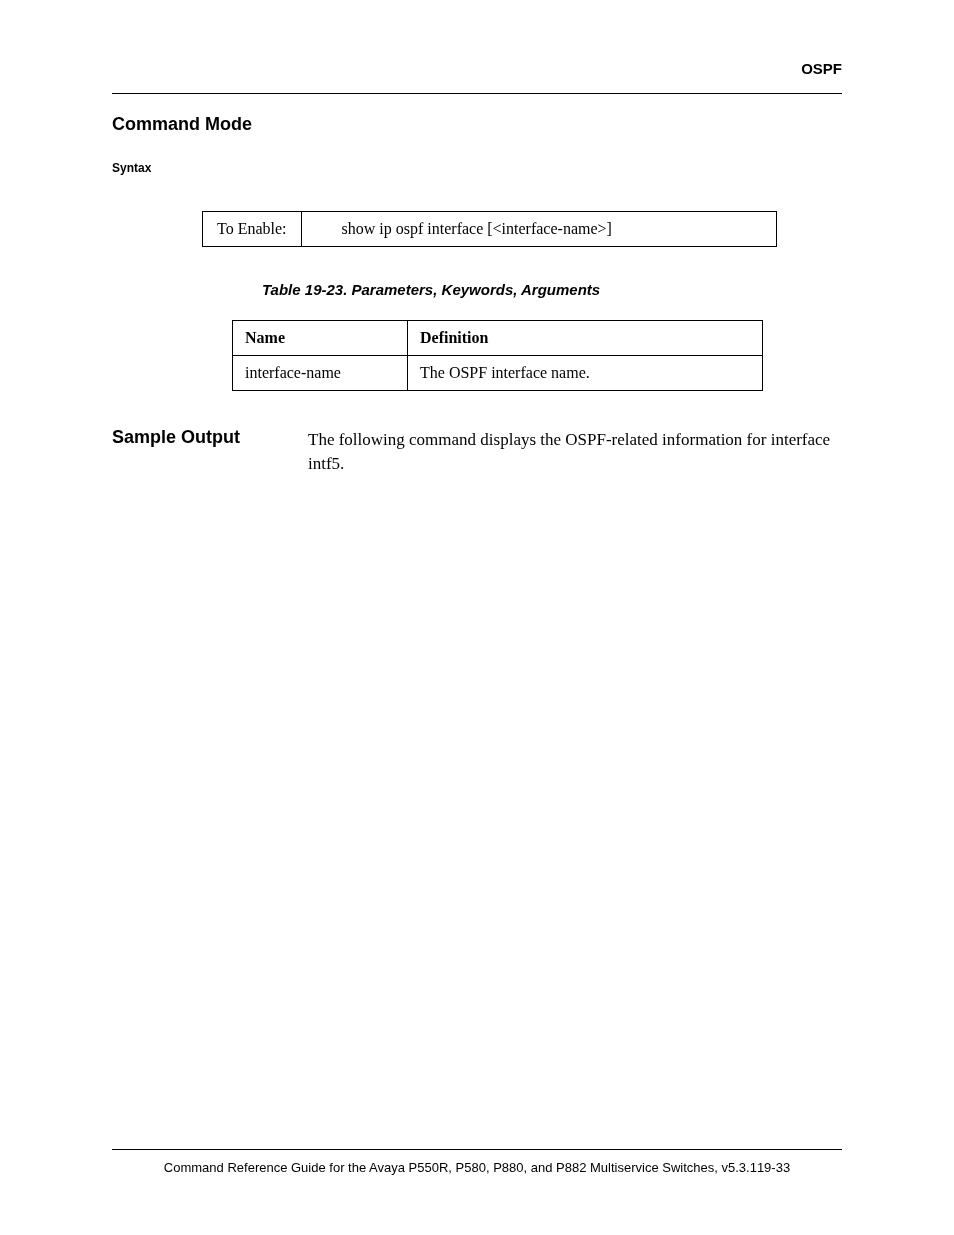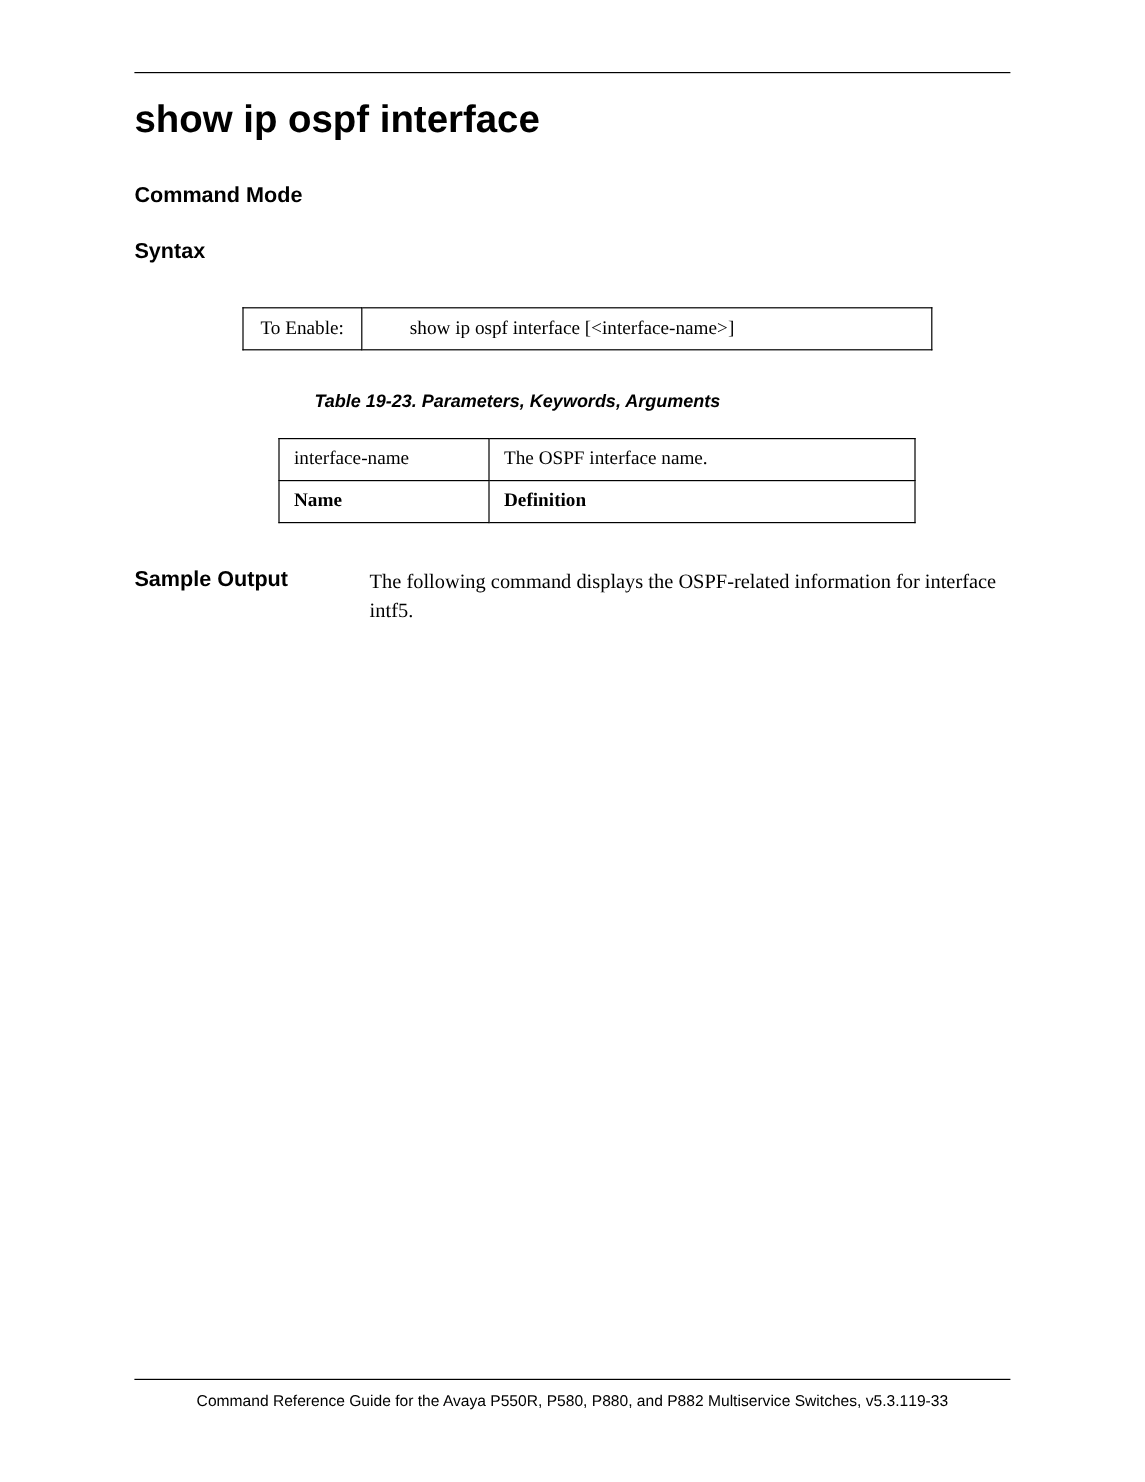--- a/index.html
+++ b/index.html
@@ -51,21 +51,21 @@
   .value-col {
     flex: 1;
     font-family: "Times New Roman", Times, serif;
     font-size: 17px;
     line-height: 1.4;
     padding-top: 1px;
   }
   .syntax-label {
     font-family: Arial, Helvetica, sans-serif;
     font-weight: bold;
-    font-size: 18px;
+    font-size: 12px;
     margin-bottom: 36px;
   }
   .enable-table {
     border-collapse: collapse;
     margin-left: 90px;
     margin-bottom: 34px;
   }
   .enable-table td {
     border: 1px solid #000;
     padding: 8px 14px;
@@ -129,23 +129,23 @@
     justify-content: center;
     font-family: Arial, Helvetica, sans-serif;
     font-size: 13px;
   }
 </style>
 </head>
 <body>
 
 <div class="page">
 
+  <div class="header-label">OSPF</div>
   <hr class="top-rule">
 
-  <h1 class="title">show ip ospf interface</h1>
 
   <div class="row">
     <div class="label-col">Command Mode</div>
   </div>
 
 
   <div class="syntax-label">Syntax</div>
 
   <table class="enable-table">
     <tbody>
@@ -154,26 +154,26 @@
       <td class="cmd">show ip ospf interface [&lt;interface-name&gt;]</td>
     </tr>
   </tbody>
     </table>
 
   <div class="table-caption">Table 19-23.  Parameters, Keywords, Arguments</div>
 
   <table class="param-table">
     <tbody>
         <tr>
+      <th class="c1">Name</th>
+      <th class="c2">Definition</th>
+    </tr>
+    <tr>
       <td class="c1">interface-name</td>
       <td class="c2">The OSPF interface name.</td>
-    </tr>
-    <tr>
-      <th class="c1">Name</th>
-      <th class="c2">Definition</th>
     </tr>
   </tbody>
     </table>
 
   <div class="row">
     <div class="label-col">Sample Output</div>
     <div class="value-col">The following command displays the OSPF-related information for interface intf5.</div>
   </div>
 
   <div class="footer">

